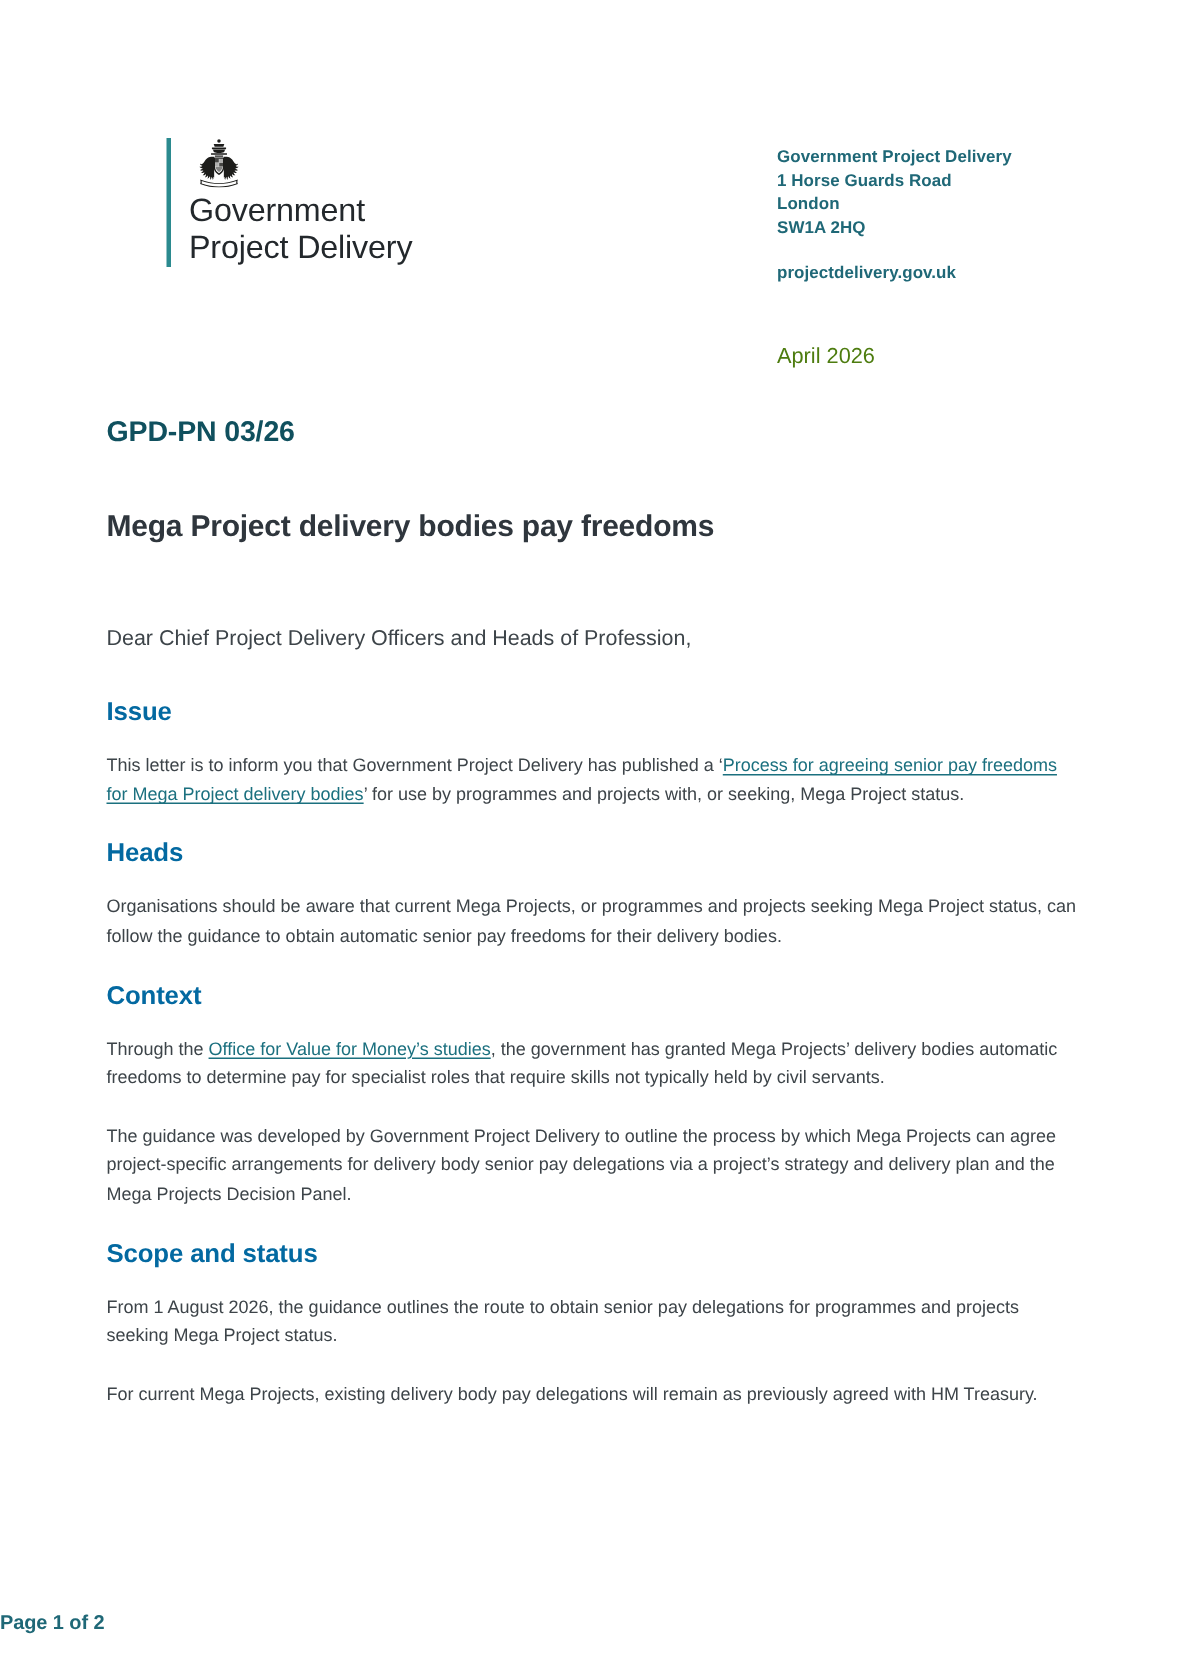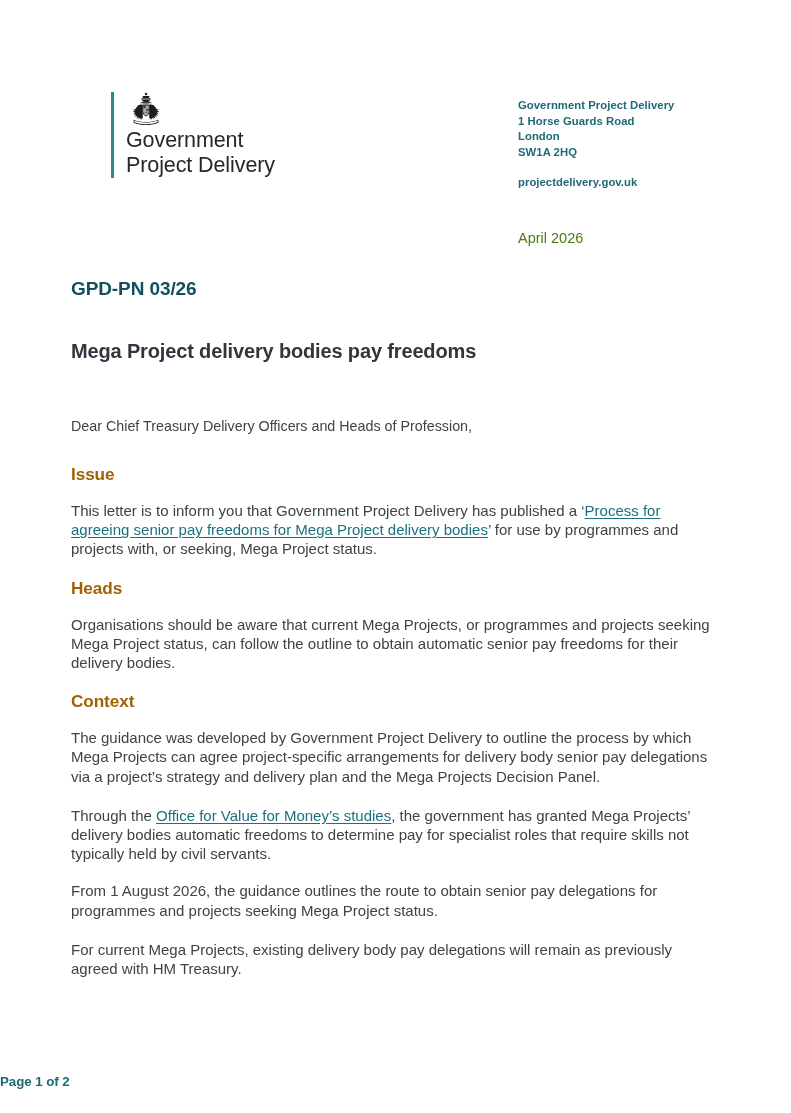--- a/index.html
+++ b/index.html
@@ -131,27 +131,27 @@
     font-size: 14.3px;
     line-height: 21px;
     color: #3d4449;
     margin: 0 0 26px 0;
   }
 
   h2.section {
     font-size: 17.2px;
     line-height: 22px;
     font-weight: 700;
-    color: #a16207;
+    color: #0369a1;
     margin: 0 0 16px 0;
     letter-spacing: -0.1px;
   }
 
   p.para {
-    font-size: 15px;
+    font-size: 12px;
     line-height: 19.2px;
     color: #3d4449;
     margin: 0 0 20px 0;
   }
   p.para:last-child { margin-bottom: 0; }
 
   .block { margin-bottom: 10px; }
 
   .sec-gap-issue  { margin-top: 0; }
   .sec-gap        { margin-top: 18px; }
@@ -227,36 +227,37 @@
     </div>
   </div>
 
   <div class="date">April 2026</div>
 
   <div class="ref">GPD-PN 03/26</div>
 
   <div class="doc-title">Mega Project delivery bodies pay freedoms</div>
 
   <div class="content">
-    <p class="salutation">Dear Chief Treasury Delivery Officers and Heads of Profession,</p>
+    <p class="salutation">Dear Chief Project Delivery Officers and Heads of Profession,</p>
     <div id="sections-root">
         <div class="block sec-gap-issue">
           <h2 class="section">Issue</h2>
           <p class="para">This letter is to inform you that Government Project Delivery has published a ‘<a class="doc-link" href="#">Process for agreeing senior pay freedoms for Mega Project delivery bodies</a>’ for use by programmes and projects with, or seeking, Mega Project status.</p>
         </div>
         <div class="block sec-gap">
           <h2 class="section">Heads</h2>
-          <p class="para">Organisations should be aware that current Mega Projects, or programmes and projects seeking Mega Project status, can follow the outline to obtain automatic senior pay freedoms for their delivery bodies.</p>
+          <p class="para">Organisations should be aware that current Mega Projects, or programmes and projects seeking Mega Project status, can follow the guidance to obtain automatic senior pay freedoms for their delivery bodies.</p>
         </div>
         <div class="block sec-gap">
           <h2 class="section">Context</h2>
+          <p class="para">Through the <a class="doc-link" href="#">Office for Value for Money’s studies</a>, the government has granted Mega Projects’ delivery bodies automatic freedoms to determine pay for specialist roles that require skills not typically held by civil servants.</p>
           <p class="para">The guidance was developed by Government Project Delivery to outline the process by which Mega Projects can agree project-specific arrangements for delivery body senior pay delegations via a project’s strategy and delivery plan and the Mega Projects Decision Panel.</p>
-          <p class="para">Through the <a class="doc-link" href="#">Office for Value for Money’s studies</a>, the government has granted Mega Projects’ delivery bodies automatic freedoms to determine pay for specialist roles that require skills not typically held by civil servants.</p>
         </div>
         <div class="block sec-gap">
+          <h2 class="section">Scope and status</h2>
           <p class="para">From 1 August 2026, the guidance outlines the route to obtain senior pay delegations for programmes and projects seeking Mega Project status.</p>
           <p class="para">For current Mega Projects, existing delivery body pay delegations will remain as previously agreed with HM Treasury.</p>
         </div>
       </div>
   </div>
 
   <div class="footer">
     <span>Page 1 of 2</span>
   </div>
 

